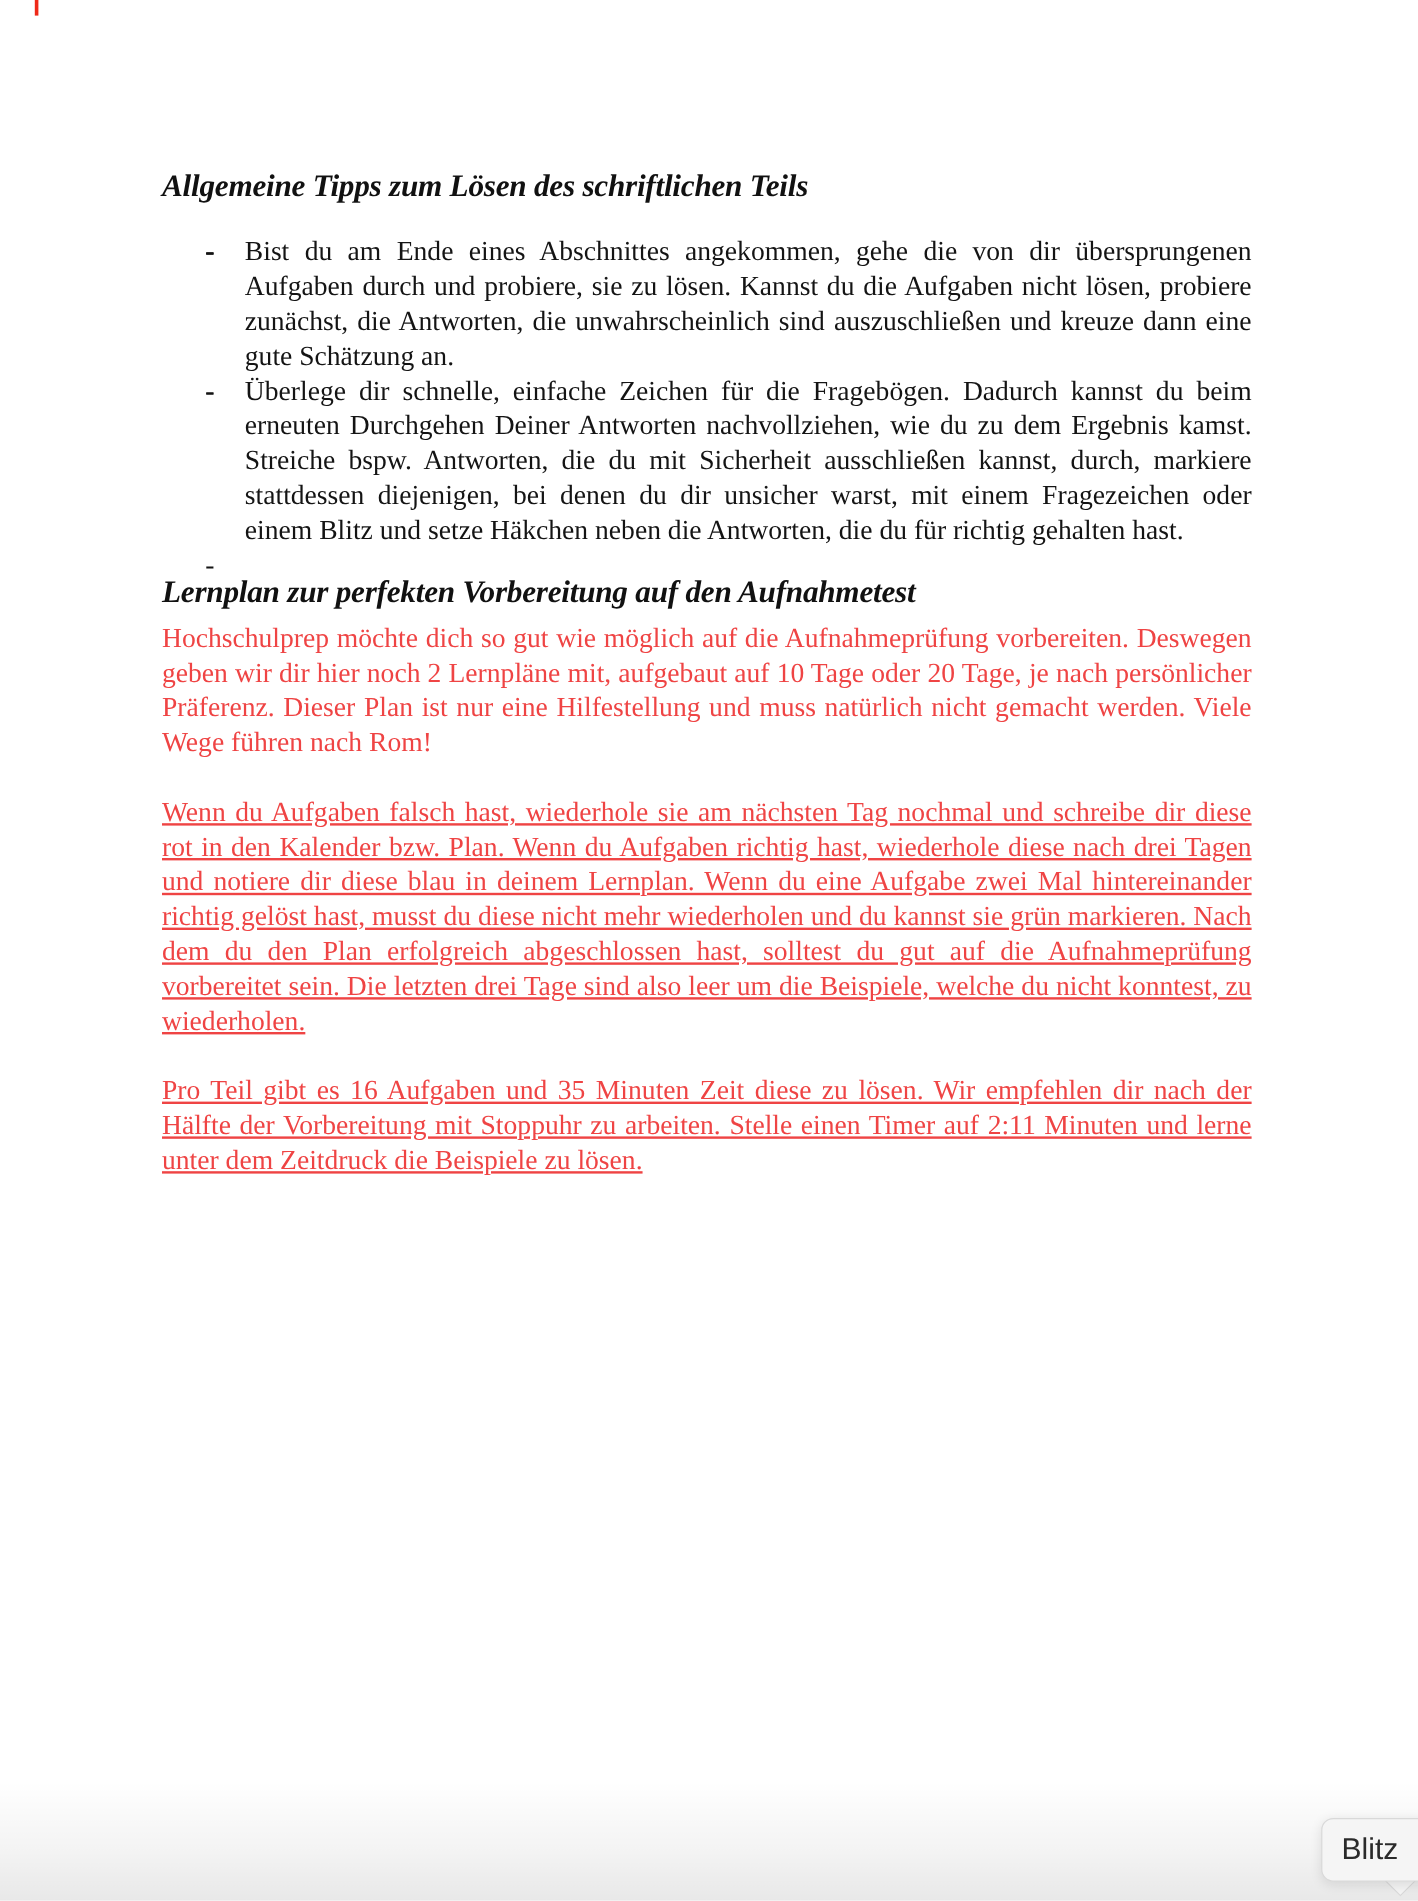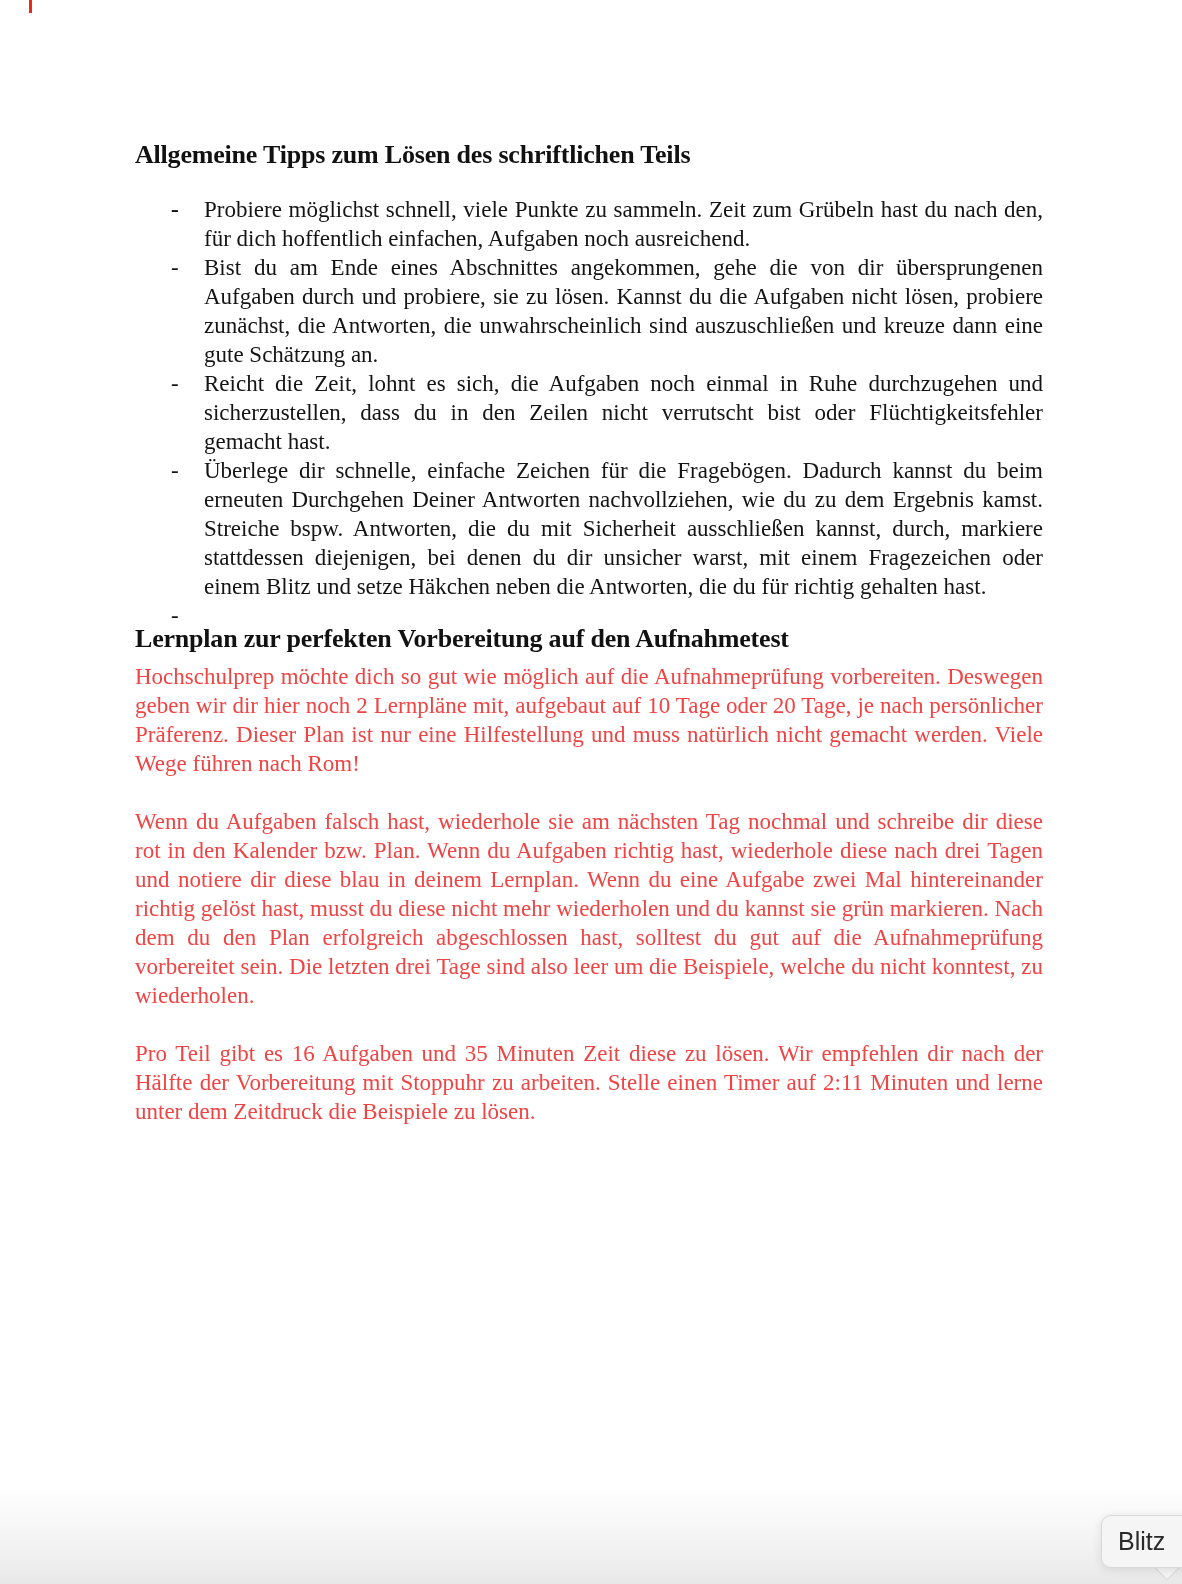--- a/index.html
+++ b/index.html
@@ -29,20 +29,21 @@
     width: 908px;
   }
 
   h1.doc-heading {
     font-size: 26px;
     line-height: 31px;
     font-weight: bold;
     margin: 0 0 25px 0;
     letter-spacing: -0.2px;
     color: #111111;
+    font-style: italic;
   }
   h1.doc-heading.second {
     margin-top: 22px;
     margin-bottom: 8px;
   }
 
   .tips-list { margin: 0 0 0 0; }
 
   .tip-item {
     position: relative;
@@ -60,21 +61,21 @@
     line-height: 29px;
   }
 
   p.doc-paragraph {
     margin: 0;
     font-size: 23px;
     line-height: 29px;
     text-align: justify;
     color: #ef4444;
   }
-  p.doc-paragraph + p.doc-paragraph { margin-top: 29px; }
+  p.doc-paragraph + p.doc-paragraph { margin-top: 29px; text-decoration: underline; }
 
   .bottom-shade {
     position: absolute;
     left: 0;
     right: 0;
     bottom: 0;
     height: 100px;
     background: linear-gradient(to bottom, rgba(0,0,0,0) 0%, rgba(0,0,0,0.045) 55%, rgba(0,0,0,0.09) 100%);
     pointer-events: none;
     z-index: 1;
@@ -126,31 +127,29 @@
     <h1 class="doc-heading">Allgemeine Tipps zum Lösen des schriftlichen Teils</h1>
 
     <div class="tips-list">
 
       <div class="tip-item">
         <span class="bullet-marker">-</span>
       </div>
 
       <div class="tip-item">
         <span class="bullet-marker">-</span>
-        <span class="tip-text">Probiere möglichst schnell, viele Punkte zu sammeln. Zeit zum Grübeln hast du nach den, für dich hoffentlich einfachen, Aufgaben noch ausreichend.</span>
       </div>
 
       <div class="tip-item">
         <span class="bullet-marker">-</span>
         <span class="tip-text">Bist du am Ende eines Abschnittes angekommen, gehe die von dir übersprungenen Aufgaben durch und probiere, sie zu lösen. Kannst du die Aufgaben nicht lösen, probiere zunächst, die Antworten, die unwahrscheinlich sind auszuschließen und kreuze dann eine gute Schätzung an.</span>
       </div>
 
       <div class="tip-item">
         <span class="bullet-marker">-</span>
-        <span class="tip-text">Reicht die Zeit, lohnt es sich, die Aufgaben noch einmal in Ruhe durchzugehen und sicherzustellen, dass du in den Zeilen nicht verrutscht bist oder Flüchtigkeitsfehler gemacht hast.</span>
       </div>
 
       <div class="tip-item">
         <span class="bullet-marker">-</span>
         <span class="tip-text">Überlege dir schnelle, einfache Zeichen für die Fragebögen. Dadurch kannst du beim erneuten Durchgehen Deiner Antworten nachvollziehen, wie du zu dem Ergebnis kamst. Streiche bspw. Antworten, die du mit Sicherheit ausschließen kannst, durch, markiere stattdessen diejenigen, bei denen du dir unsicher warst, mit einem Fragezeichen oder einem Blitz und setze Häkchen neben die Antworten, die du für richtig gehalten hast.</span>
       </div>
 
       <div class="tip-item">
         <span class="bullet-marker">-</span>
       </div>

